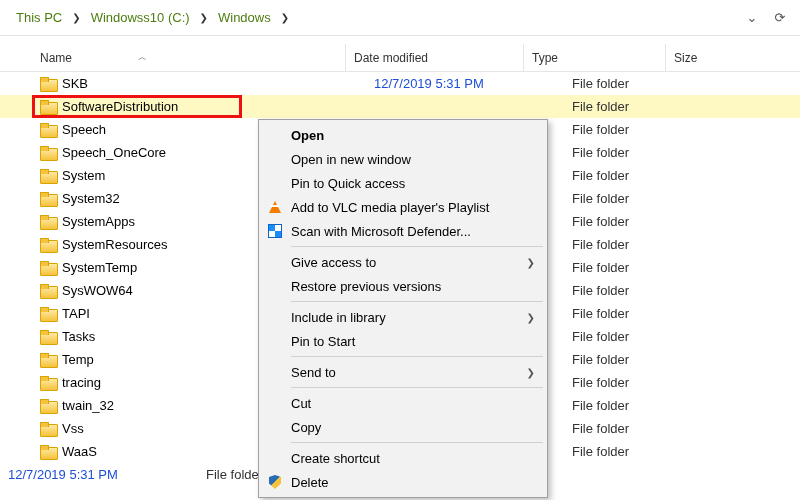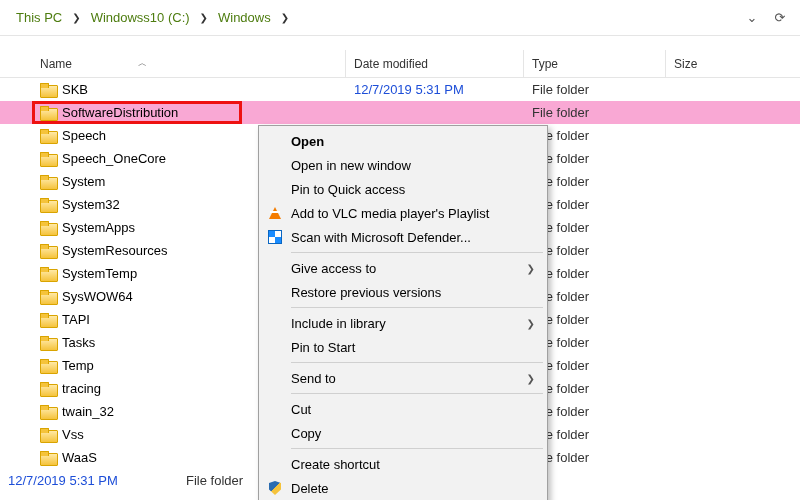--- a/index.html
+++ b/index.html
@@ -2,30 +2,30 @@
 <html><head>
 <meta charset="utf-8">
 <style>
   * { box-sizing: border-box; font-family: "Segoe UI", Arial, sans-serif; }
   body { margin: 0; width: 800px; height: 500px; background: #fff; overflow: hidden; font-size: 13px; color: #000; }
   .breadcrumb-bar { display: flex; align-items: center; height: 36px; padding: 0 8px 0 12px; border-bottom: 1px solid #e5e5e5; }
   .crumb { padding: 2px 4px; color: #4d7c0f; }
   .crumb-sep { padding: 0 6px; color: #333; font-size: 10px; }
   .spacer { flex: 1; }
   .bc-btn { width: 24px; height: 24px; display: flex; align-items: center; justify-content: center; color: #555; margin-left: 4px; }
-  .columns { display: flex; height: 28px; border-bottom: 1px solid #e5e5e5; align-items: center; margin-top: 14px; }
+  .columns { display: flex; height: 28px; border-bottom: 1px solid #e5e5e5; align-items: center; margin-top: 8px; }
   .col { padding: 0 8px; color: #333; font-size: 12px; border-right: 1px solid #e5e5e5; height: 100%; display: flex; align-items: center; }
   .col-name { width: 346px; padding-left: 40px; }
   .col-date { width: 178px; }
   .col-type { width: 142px; }
   .col-size { flex: 1; border-right: none; }
   .col-name-wrap { position: relative; width:100%; display:flex; align-items:center; gap:6px;}
   .file-list { position: relative; }
-  .row { display: flex; align-items: center; height: 23px; }
-  .row.selected { background: #f9a8d4; }
+  .row { display: flex; align-items: center; height: 23px; gap: 20px; }
+  .row.selected { background: #fef9c3; }
   .row .cell-name { width: 346px; padding-left: 40px; display: flex; align-items: center; gap: 6px; }
   .row .cell-date { width: 178px; padding-left: 8px; color: #1d4ed8; }
   .row .cell-type { width: 142px; padding-left: 8px; color: #333; }
   .row .cell-size { flex: 1; padding-left: 8px; }
   .folder-icon { width: 16px; height: 14px; position: relative; }
   .folder-icon::before { content: ""; position: absolute; left: 0; top: 2px; width: 16px; height: 11px; background: linear-gradient(#ffe9a6,#f5c33b); border: 1px solid #d9a400; border-radius: 1px; }
   .folder-icon::after { content: ""; position: absolute; left: 0; top: 0; width: 7px; height: 4px; background: #f5c33b; border: 1px solid #d9a400; border-bottom: none; border-radius: 1px 1px 0 0; }
   .highlight-box { position: absolute; left: 32px; top: 23px; width: 210px; height: 23px; border: 3px solid #e11; pointer-events: none; }
   .context-menu { position: absolute; left: 258px; top: 47px; width: 290px; background: #f2f2f2; border: 1px solid #a0a0a0; box-shadow: 3px 3px 6px rgba(0,0,0,.25); padding: 3px 2px; }
   .cm-item { display: flex; align-items: center; height: 24px; padding: 0 8px 0 30px; position: relative; }

